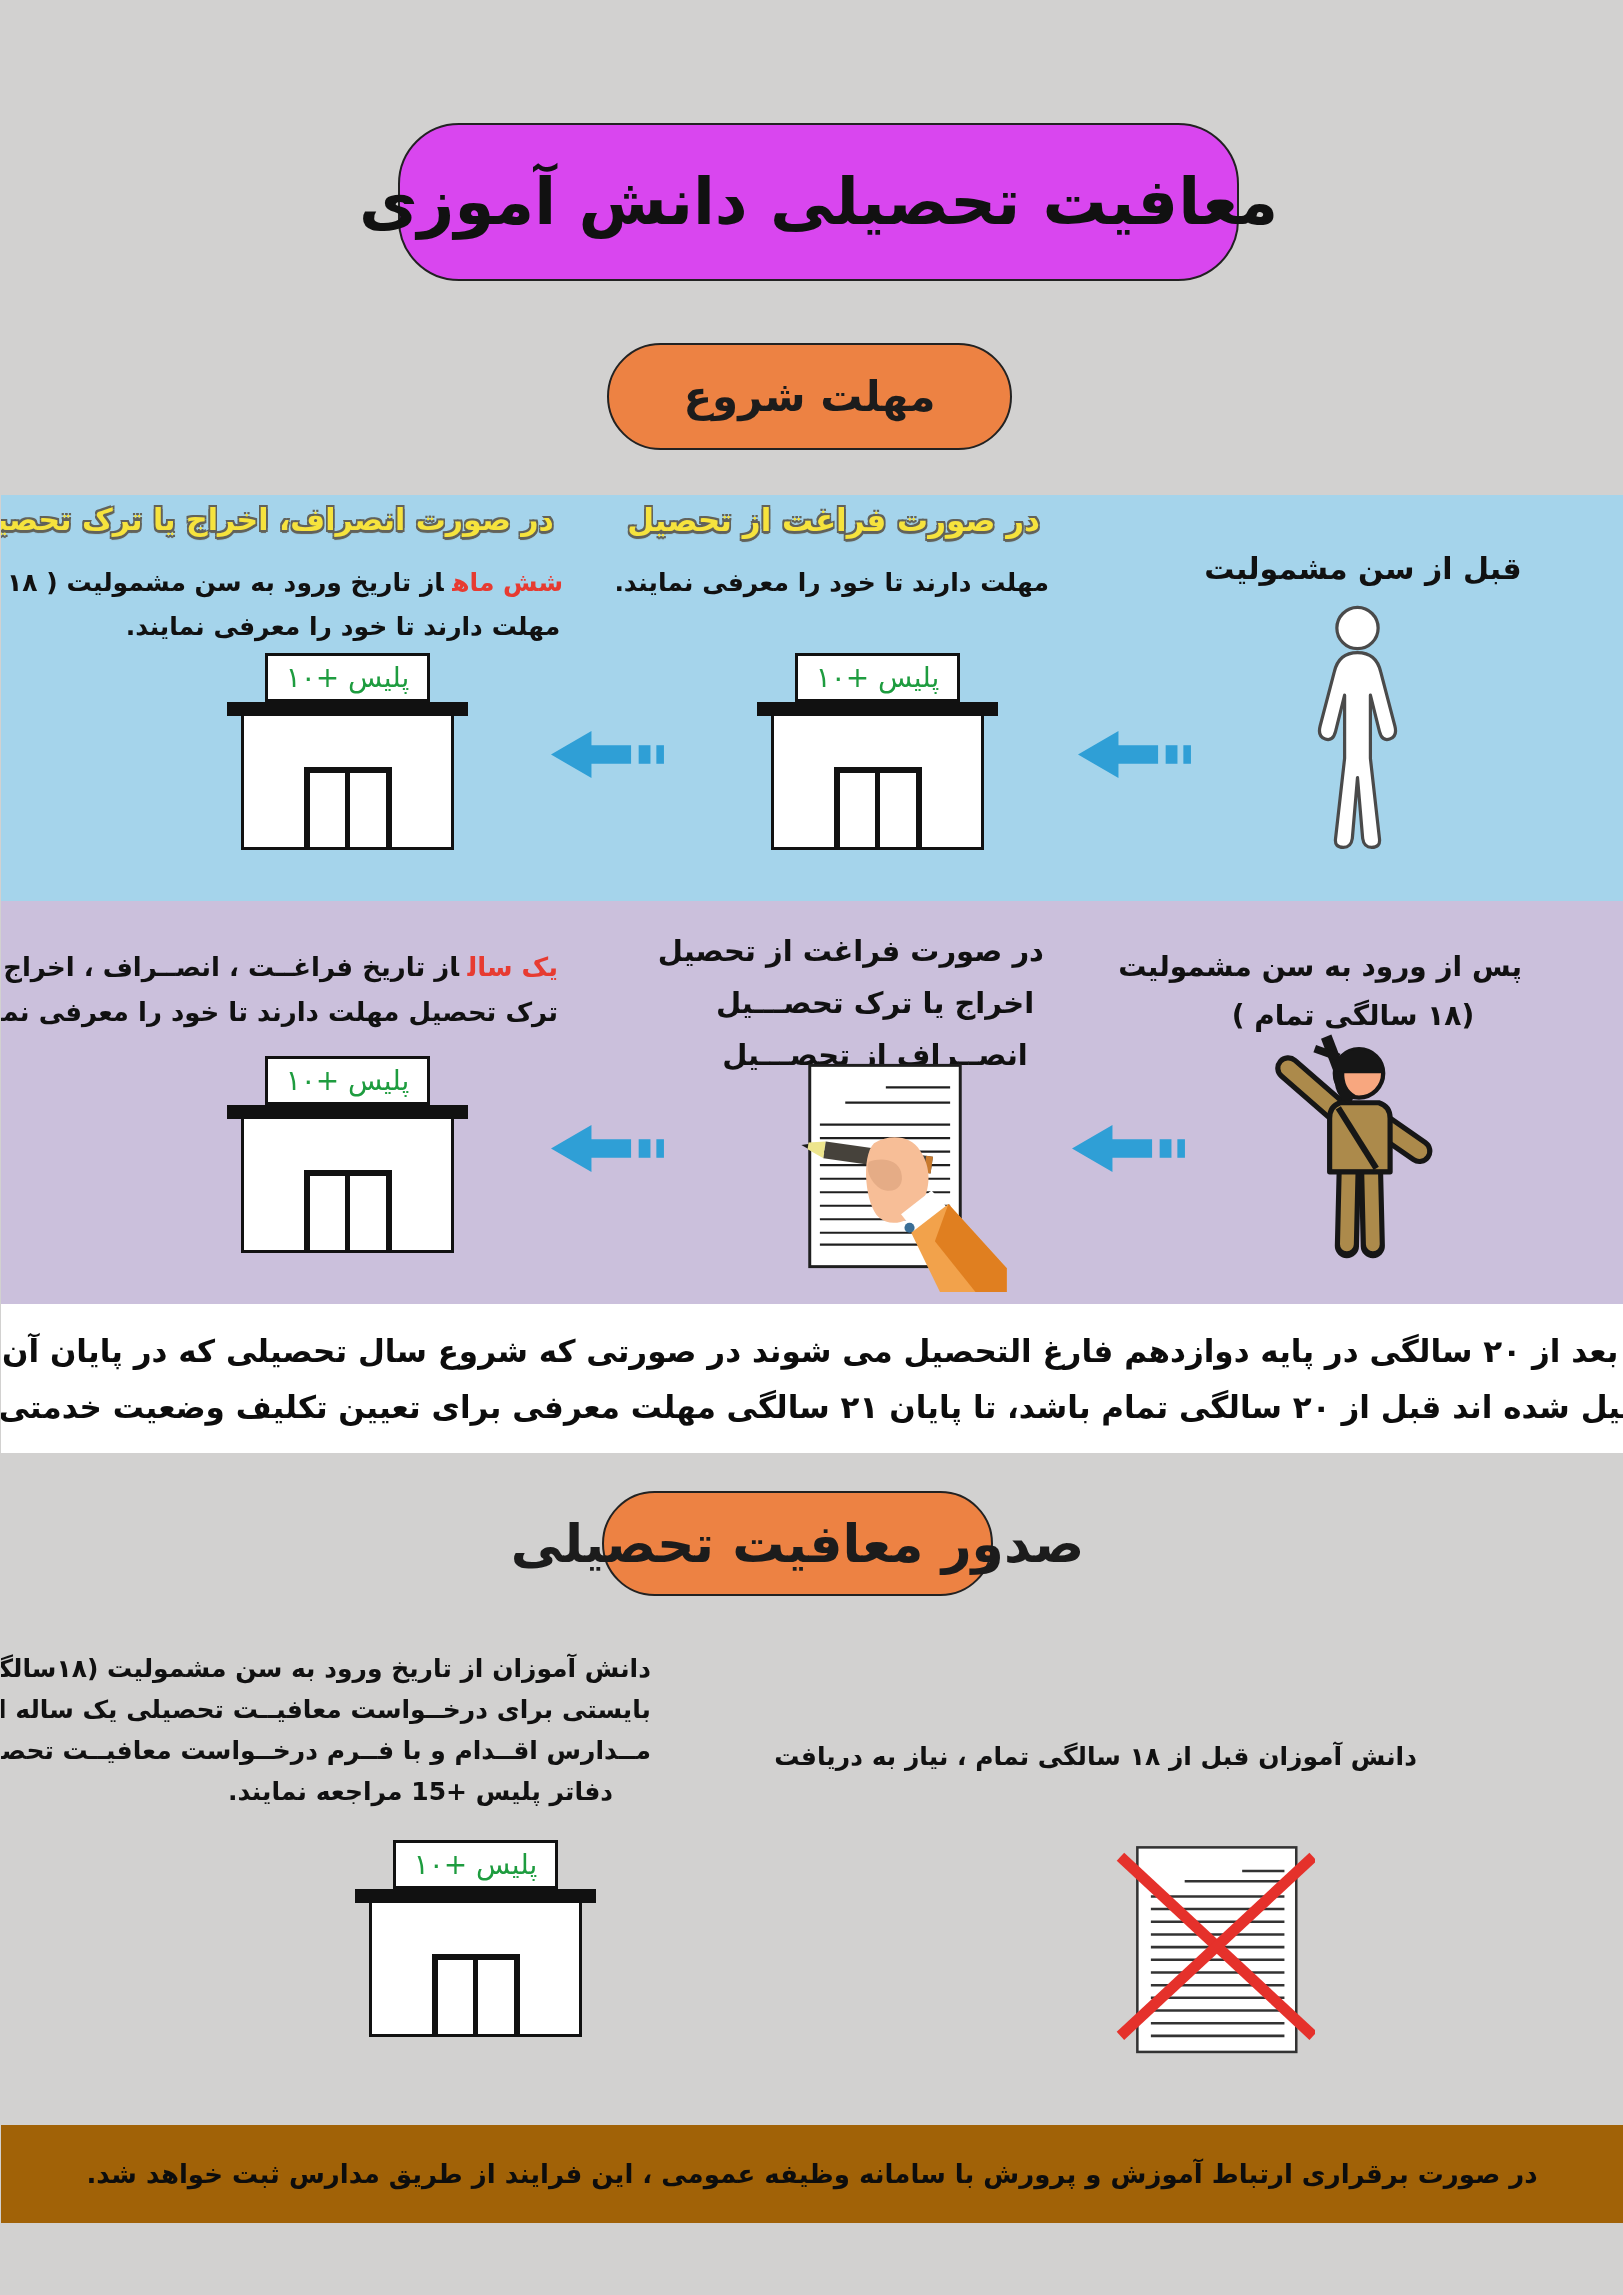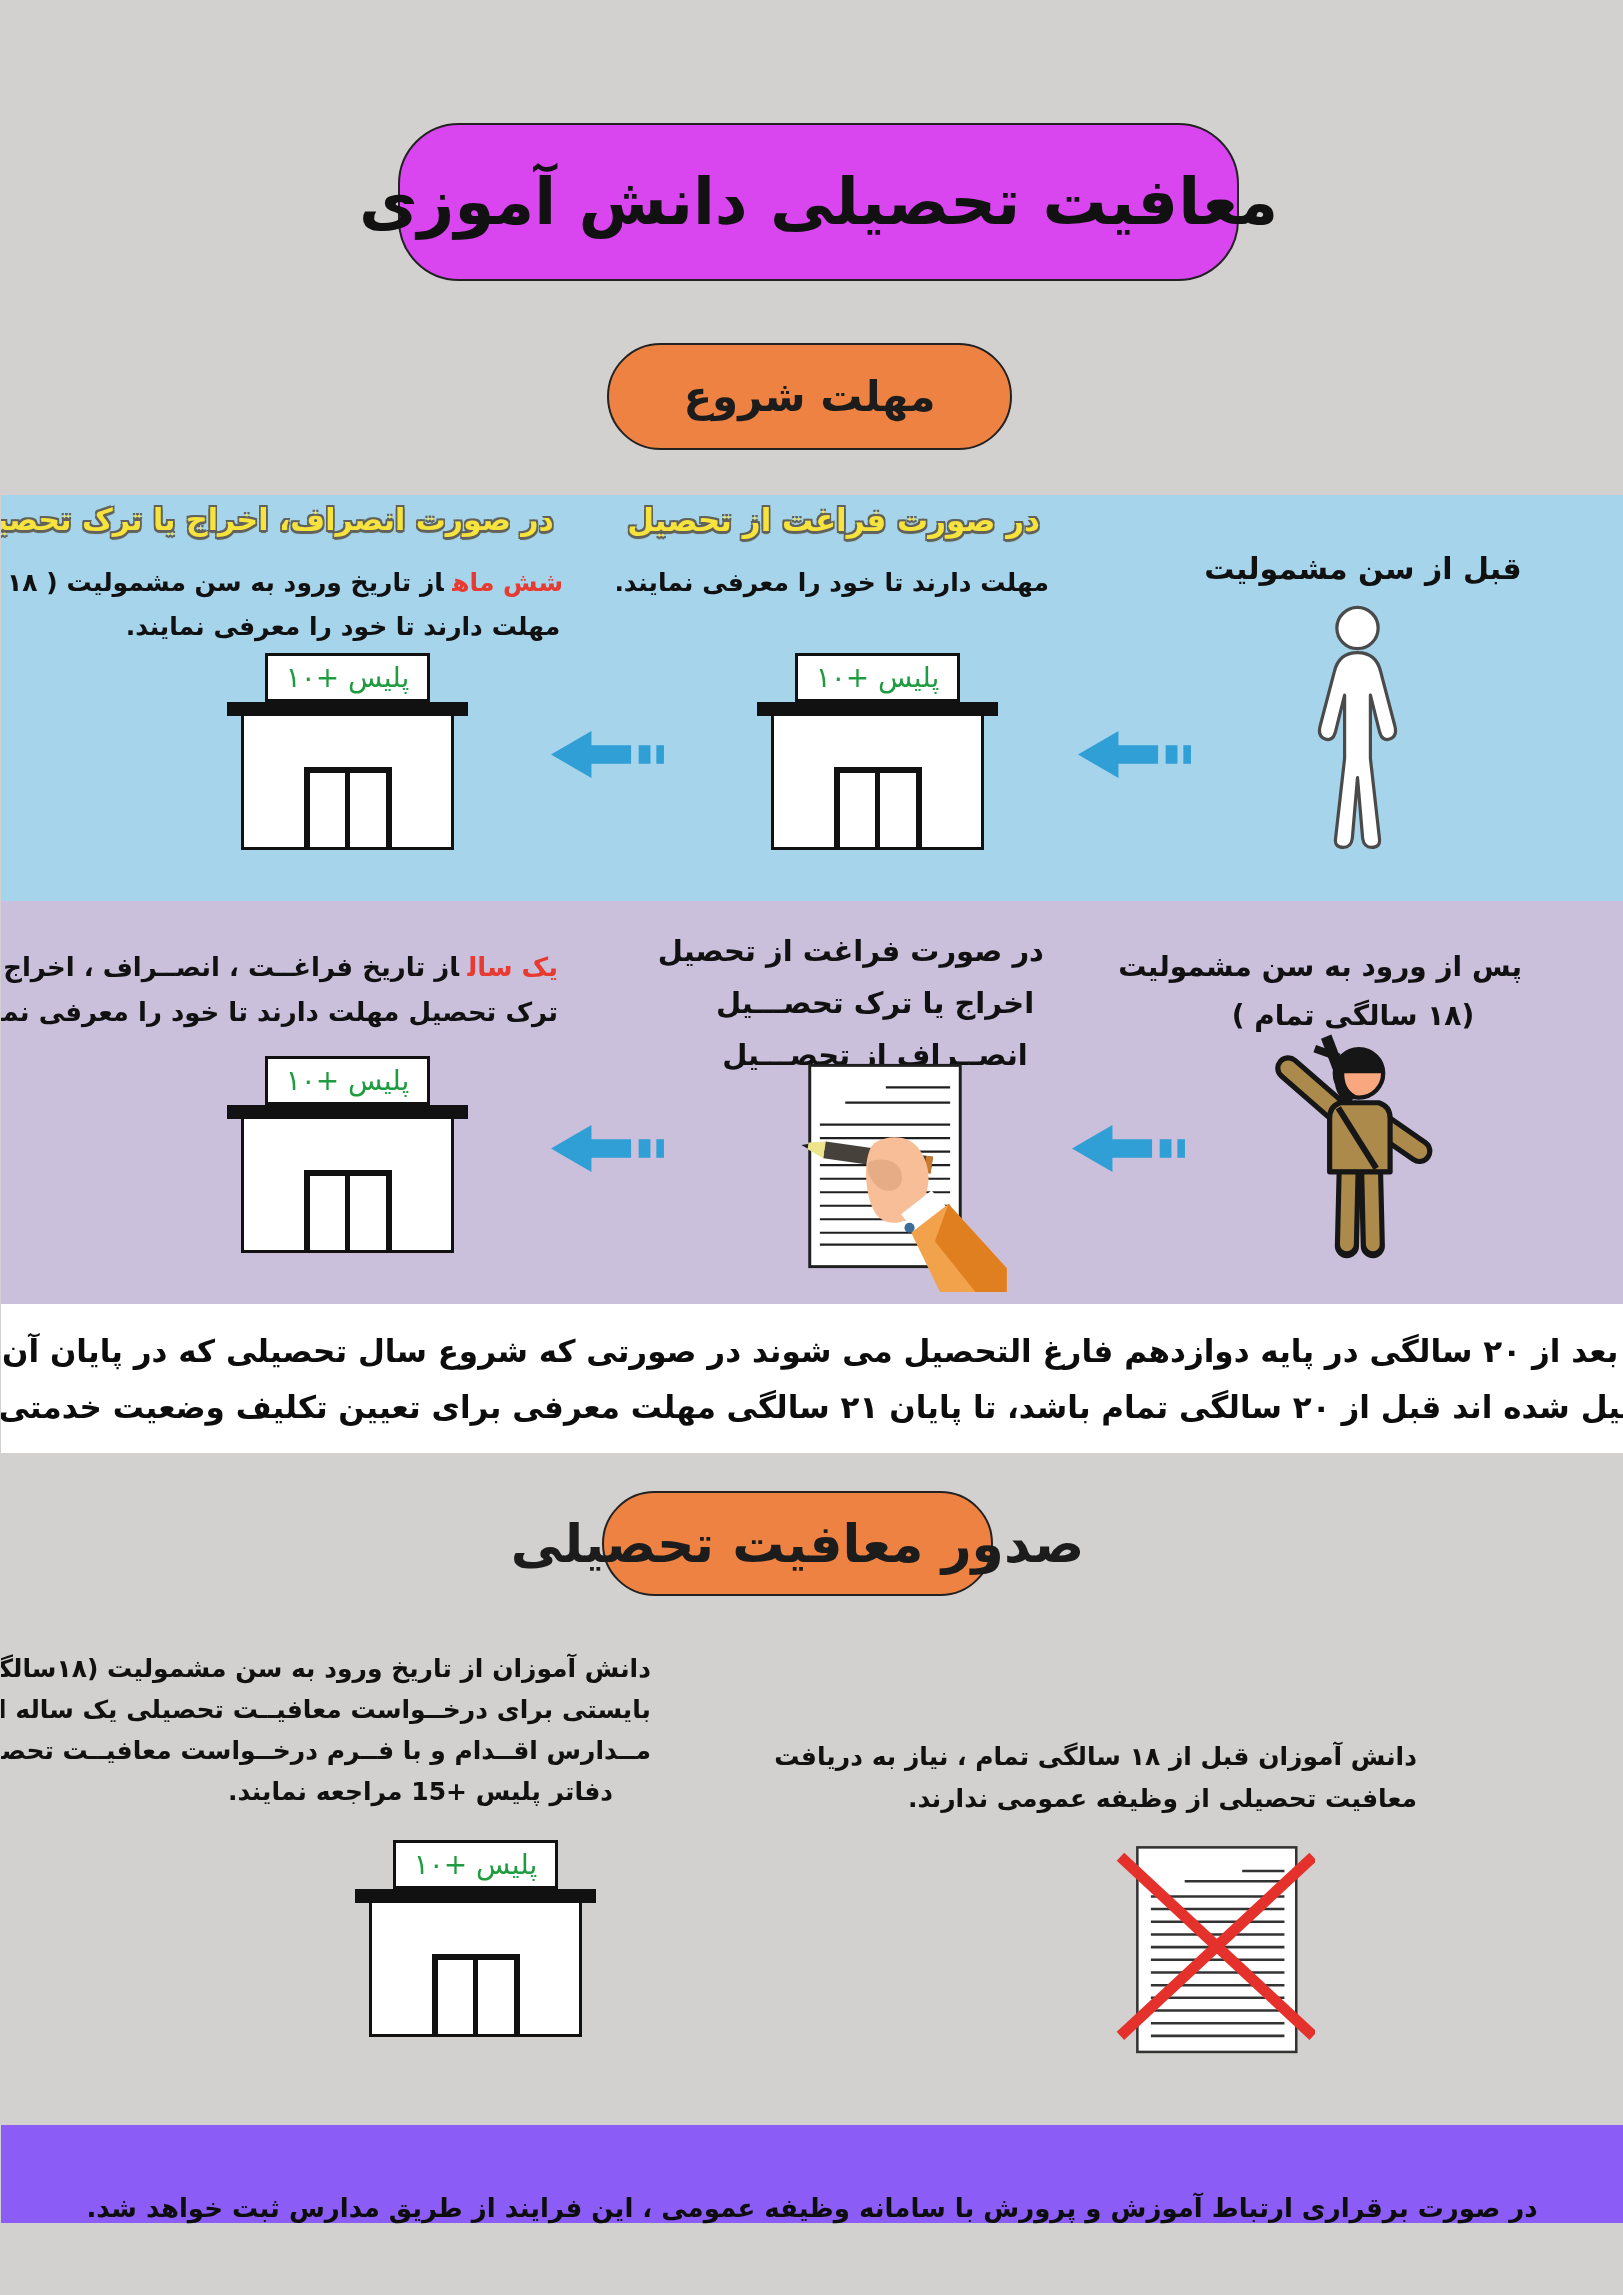--- a/index.html
+++ b/index.html
@@ -20,21 +20,21 @@
     display:flex;align-items:center;justify-content:center;font-weight:bold;color:#1c1c1c;
   }
   .pill1{left:607px;top:343px;width:401px;height:103px;font-size:42px;}
   .pill2{left:602px;top:1491px;width:387px;height:101px;font-size:52px;}
   
   .band{left:0;width:1624px;}
   .blue-band{top:495px;height:406px;background:#A5D4EB;}
   .purple-band{top:901px;height:406px;background:#CBC0DC;}
   .note-band{top:1304px;height:149px;background:#fff;display:flex;flex-direction:column;
     justify-content:center;align-items:center;gap:20px;font-size:31px;font-weight:bold;color:#0d0d0d;text-align:center;}
-  .footer-band{top:2125px;height:98px;background:#8b5cf6;display:flex;align-items:flex-end;justify-content:center;
+  .footer-band{top:2125px;height:98px;background:#a16207;display:flex;align-items:center;justify-content:center;
     font-size:26px;font-weight:bold;color:#0d0d0d;}
   
   .yellow-hdr{color:#F6E33D;font-weight:bold;text-align:center;font-size:31px;
     text-shadow:-1.7px -1.7px 0 #62625a,1.7px -1.7px 0 #62625a,-1.7px 1.7px 0 #62625a,1.7px 1.7px 0 #62625a,0 2.5px 0.8px #62625a;}
   .black-hdr{color:#111;font-weight:bold;text-align:center;font-size:30px;}
   .body-text{color:#111;font-weight:bold;text-align:center;}
   .body-text .line{white-space:nowrap;}
   .red{color:#E73B31;margin-left:8.5px;}
   
   .police{position:absolute;width:241px;display:flex;flex-direction:column;align-items:center;}
@@ -221,21 +221,20 @@
   <div class="p-body">
     <div class="p-door">
         <div class="p-door-l"></div>
         <div class="p-door-r"></div>
       </div>
   </div>
 </div>
 
 <div class="abs body-text" style="left:926px;top:1736px;width:491px;font-size:25px;line-height:42px;">
   <div class="line">دانش آموزان قبل از ۱۸ سالگی تمام ، نیاز به دریافت</div>
-  <div class="line">معافیت تحصیلی از وظیفه عمومی ندارند.</div>
 </div>
 <svg class="abs" style="left:1051px;top:1844px;" width="264" height="213" viewBox="0 0 312 252">
   <rect x="102" y="4" width="188" height="242" fill="#ffffff" stroke="#333333" stroke-width="3"></rect>
   <line x1="226" y1="32" x2="276" y2="32" stroke="#333333" stroke-width="3"></line>
   <line x1="158" y1="44" x2="276" y2="44" stroke="#333333" stroke-width="3"></line>
   <line x1="118" y1="62" x2="276" y2="62" stroke="#333333" stroke-width="3"></line>
   <line x1="118" y1="77" x2="276" y2="77" stroke="#333333" stroke-width="3"></line>
   <line x1="118" y1="92" x2="276" y2="92" stroke="#333333" stroke-width="3"></line>
   <line x1="118" y1="107" x2="276" y2="107" stroke="#333333" stroke-width="3"></line>
   <line x1="118" y1="122" x2="276" y2="122" stroke="#333333" stroke-width="3"></line>

